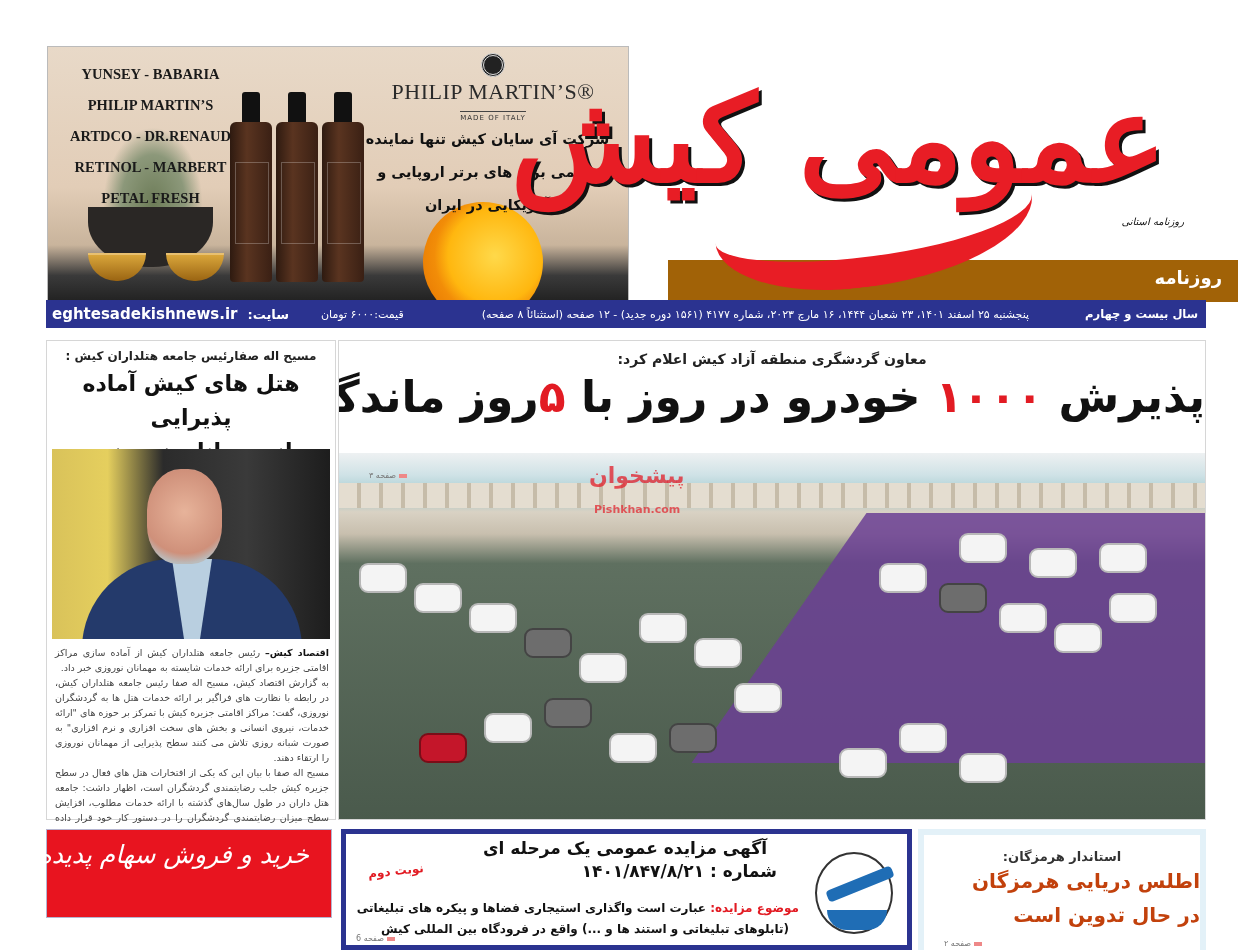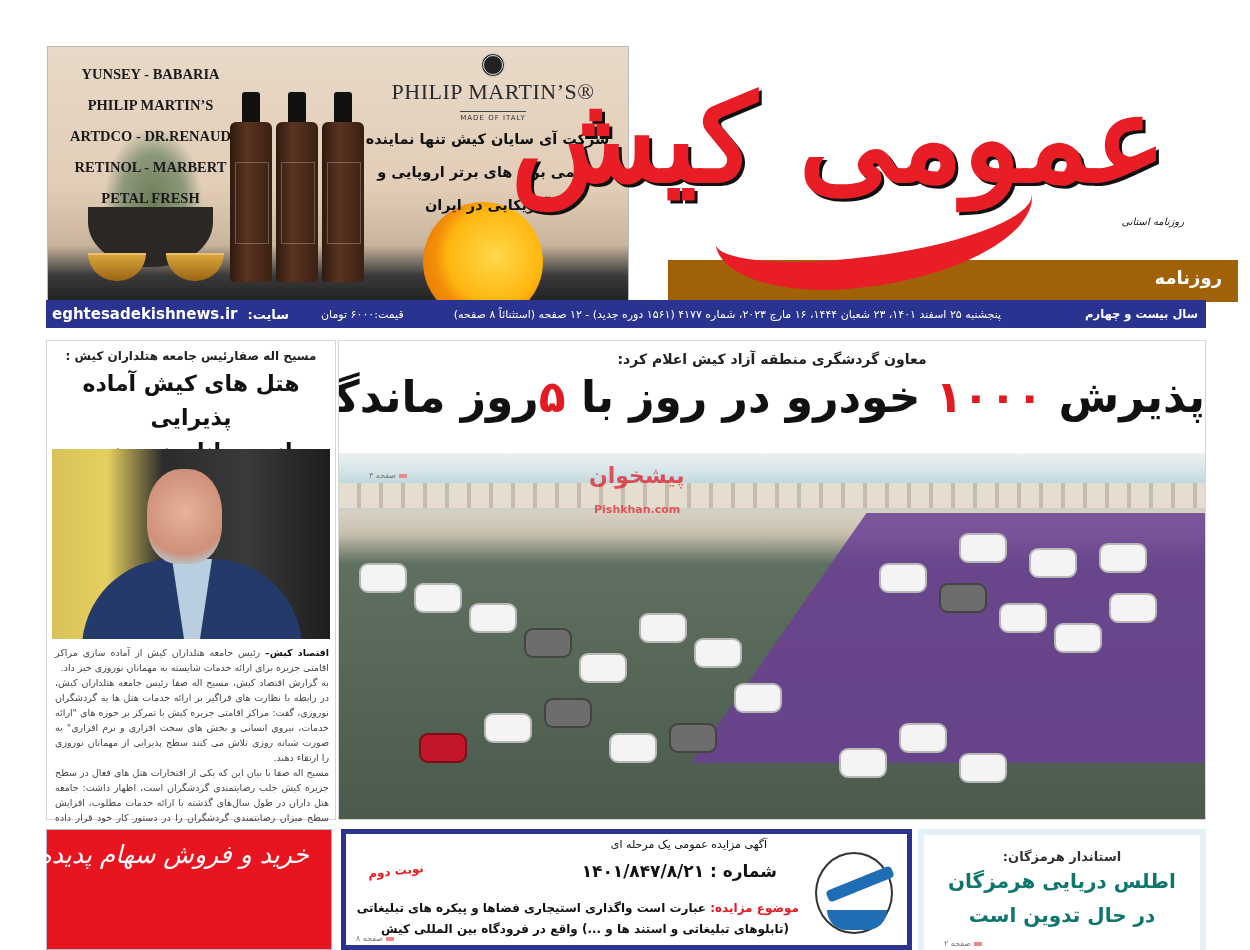--- a/index.html
+++ b/index.html
@@ -46,21 +46,21 @@
   .logo-sub { position: absolute; right: 22px; top: 170px; direction: rtl; font-size: 10px; font-style: italic; color: #111; font-family: "DejaVu Serif", serif; }
 
   
   .info-strip {
     position: absolute; left: 46px; top: 300px; width: 1160px; height: 28px;
     background: #2b3390; color: #fff; display: flex; align-items: center;
   }
   .info-site { font-weight: bold; font-size: 15px; padding-left: 6px; white-space: nowrap; }
   .info-site-label { font-weight: bold; font-size: 13px; margin-left: 10px; direction: rtl; white-space: nowrap; }
   .info-price { font-size: 11px; margin-left: 32px; direction: rtl; white-space: nowrap; }
-  .info-issue { font-size: 11px; margin-left: 50px; direction: rtl; white-space: nowrap; }
+  .info-issue { font-size: 11px; margin-left: 78px; direction: rtl; white-space: nowrap; }
   .info-year { font-size: 11.5px; font-weight: bold; margin-left: auto; padding-right: 8px; direction: rtl; white-space: nowrap; }
 
   
   .left-article { position: absolute; left: 46px; top: 340px; width: 290px; height: 480px; border: 1px solid #d6d6d6; background: #fff; }
   .la-kicker { direction: rtl; text-align: center; font-size: 12px; font-weight: bold; color: #222; margin-top: 8px; }
   .la-title { direction: rtl; text-align: center; font-weight: bold; font-size: 22px; line-height: 34px; color: #111; margin-top: 4px; }
   .la-photo {
     position: absolute; left: 5px; top: 108px; width: 278px; height: 190px;
     background: linear-gradient(90deg, #d9c25a 0%, #e5cf5e 20%, #2b2b2b 40%, #3a3a3a 70%, #1d1d1d 100%);
     overflow: hidden;
@@ -83,40 +83,40 @@
   .ms-photo-rocks { position: absolute; left: 0; top: 30px; width: 868px; height: 25px; background: repeating-linear-gradient(90deg,#e4ddd0 0 18px,#c6bca9 18px 22px); }
   .ms-barge { position: absolute; left: 440px; top: 60px; width: 560px; height: 250px; background: #6b3f94; transform: skewX(-35deg); opacity: 0.85; }
   .car { position: absolute; width: 48px; height: 30px; border-radius: 9px; background: #f4f4f4; border: 2px solid #b8b8b8; }
   .car.dark { background: #6d6d6d; border-color: #444; }
   .car.red { background: #c4162a; border-color: #7a0d18; }
   .ms-watermark { position: absolute; left: 250px; top: 10px; direction: rtl; color: rgba(226,30,40,0.75); font-size: 22px; font-weight: bold; }
   .ms-watermark-en { position: absolute; left: 255px; top: 50px; color: rgba(226,30,40,0.7); font-size: 11px; font-weight: bold; }
   .ms-pageref { position: absolute; left: 30px; top: 18px; direction: rtl; }
 
   
-  .bottom-ad-red { position: absolute; left: 46px; top: 829px; width: 286px; height: 121px; background: #e8141f; border: 1px solid #b5b5d0; }
+  .bottom-ad-red { position: absolute; left: 46px; top: 829px; width: 286px; height: 89px; background: #e8141f; border: 1px solid #b5b5d0; }
   .bar-line1 { position: absolute; right: 22px; top: 10px; direction: rtl; color: #fff; font-family: "DejaVu Serif", serif; font-style: italic; font-size: 25px; white-space: nowrap; }
   .bar-line2 { position: absolute; right: 12px; top: 68px; direction: rtl; color: #fff; font-family: "DejaVu Serif", serif; font-style: italic; font-size: 27px; white-space: nowrap; }
 
   .bottom-ad-auction { position: absolute; left: 341px; top: 829px; width: 571px; height: 121px; border: 5px solid #2b3390; background: #fff; }
   .au-logo { position: absolute; right: 14px; top: 18px; width: 78px; height: 82px; border: 2px solid #333; border-radius: 50%; }
   .au-logo-plane { position: absolute; left: 8px; top: 24px; width: 70px; height: 12px; background: #1f6db5; transform: rotate(-22deg); border-radius: 4px; }
   .au-logo-wave { position: absolute; left: 10px; top: 56px; width: 60px; height: 20px; border-radius: 0 0 40px 40px; background: #1f6db5; }
-  .au-title { position: absolute; right: 140px; top: 4px; direction: rtl; font-weight: normal; font-size: 11px; color: #111; white-space: nowrap; }
+  .au-title { position: absolute; right: 140px; top: 4px; direction: rtl; font-weight: bold; font-size: 17px; color: #111; white-space: nowrap; }
   .au-number { position: absolute; right: 130px; top: 27px; direction: rtl; font-weight: bold; font-size: 17px; color: #111; white-space: nowrap; }
   .au-round { position: absolute; left: 22px; top: 30px; direction: rtl; color: #e21b23; font-size: 12px; font-weight: bold; transform: rotate(-6deg); }
   .au-subject { position: absolute; right: 108px; top: 67px; direction: rtl; font-size: 12px; font-weight: bold; color: #111; white-space: nowrap; }
   .au-subject .red { color: #e21b23; }
   .au-subject2 { position: absolute; right: 118px; top: 88px; direction: rtl; font-size: 12px; font-weight: bold; color: #111; white-space: nowrap; }
   .au-pageref { position: absolute; left: 10px; top: 100px; direction: rtl; }
 
   .bottom-story { position: absolute; left: 918px; top: 829px; width: 288px; height: 121px; background: #e3f1f8; }
   .bs-inner { position: absolute; left: 6px; top: 6px; width: 276px; height: 115px; background: #fff; }
   .bs-kicker { direction: rtl; text-align: center; font-size: 13px; font-weight: bold; color: #333; margin-top: 14px; }
-  .bs-title { direction: rtl; text-align: center; font-weight: bold; font-size: 20px; line-height: 34px; color: #0f766e; }
+  .bs-title { direction: rtl; text-align: right; font-weight: bold; font-size: 20px; line-height: 34px; color: #c2410c; }
   .bs-pageref { position: absolute; left: 20px; top: 104px; direction: rtl; }
 </style>
 </head>
 <body>
 
 <div class="top-ad">
   <div class="ad-herb"></div>
   <div class="ad-bowl"></div>
   <div class="ad-oil" style="left:40px"></div>
   <div class="ad-oil" style="left:118px"></div>
@@ -231,21 +231,21 @@
     <div class="au-logo-wave"></div>
   </div>
   <div class="au-title">آگهی مزایده عمومی یک مرحله ای</div>
   <div class="au-number">شماره : ۱۴۰۱/۸۴۷/۸/۲۱</div>
   <div class="au-round">نوبت دوم</div>
   <div class="au-subject">
     <span class="red">موضوع مزایده:</span>
     <span>عبارت است واگذاری استیجاری فضاها و پیکره های تبلیغاتی</span>
   </div>
   <div class="au-subject2">(تابلوهای تبلیغاتی و استند ها و ...) واقع در فرودگاه بین المللی کیش</div>
-  <div class="au-pageref page-ref">صفحه ۸</div>
+  <div class="au-pageref page-ref">صفحه 6</div>
 </div>
 
 <div class="bottom-story">
   <div class="bs-inner">
     <div class="bs-kicker">استاندار هرمزگان:</div>
     <div class="bs-title">
       <div>اطلس دریایی هرمزگان</div>
       <div>در حال تدوین است</div>
     </div>
     <div class="bs-pageref page-ref">صفحه ۲</div>

